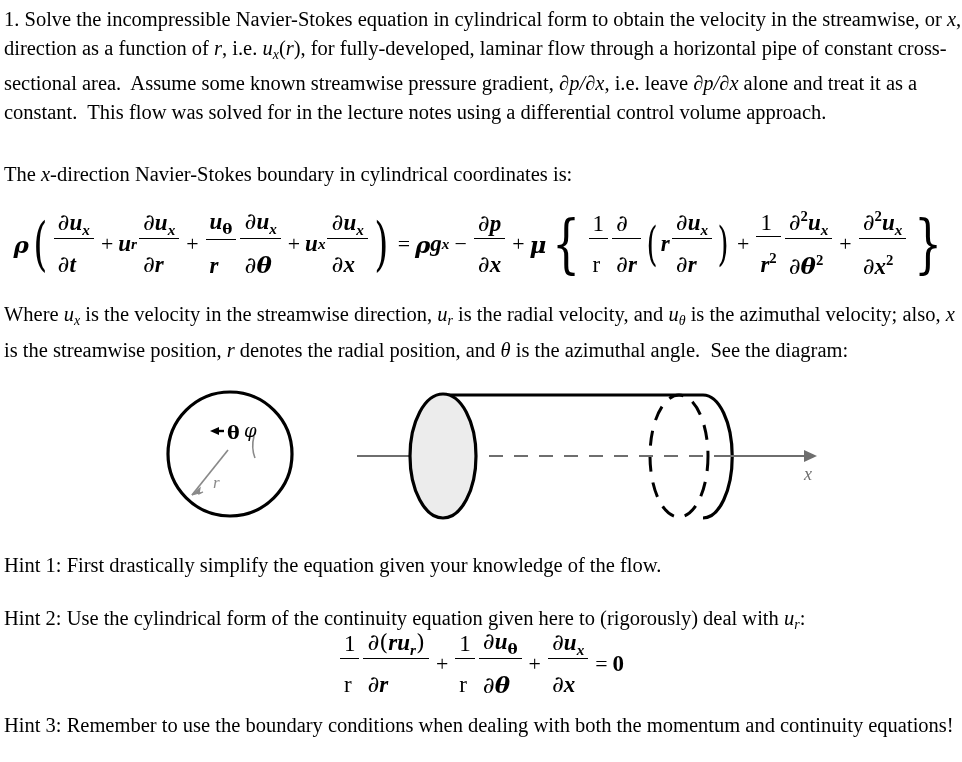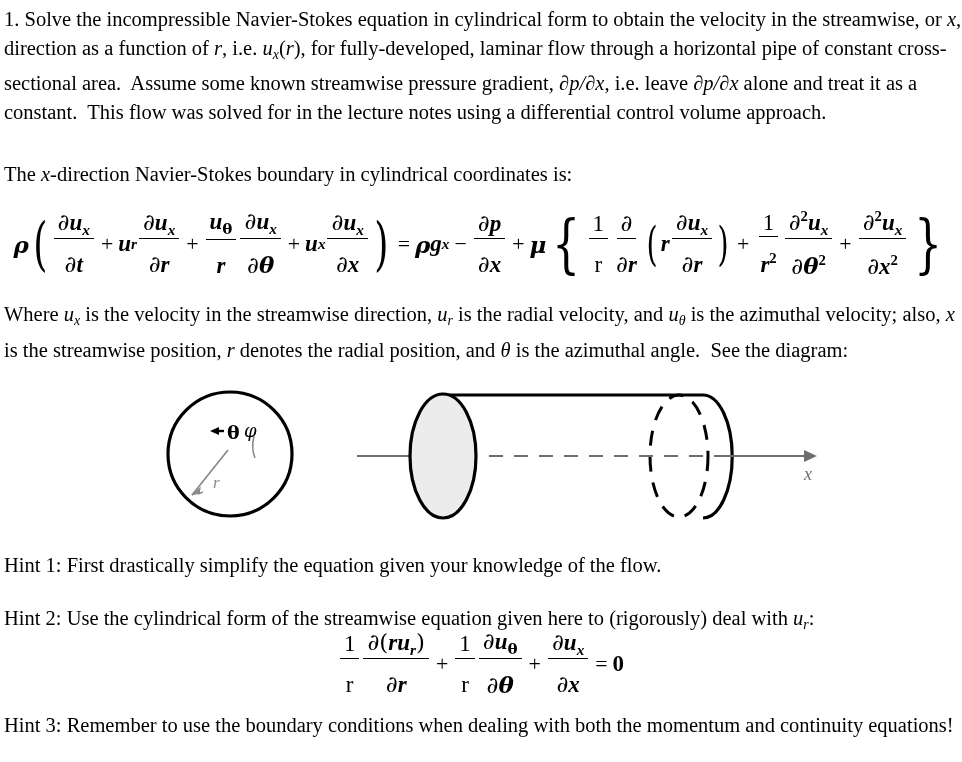--- a/index.html
+++ b/index.html
@@ -68,21 +68,20 @@
   .mgreek { font-style: italic; font-weight: bold; font-family: "DejaVu Serif", serif; }
   .mup { font-style: normal; font-weight: bold; }
   .op {
     font-weight: normal;
     padding: 0 5px;
     font-size: 0.95em;
   }
   .frac {
     display: inline-flex;
     flex-direction: column;
-    align-items: center;
     justify-content: center;
     vertical-align: middle;
     margin: 0 2px;
     line-height: 1.12;
     gap: 12px;
   }
   .frac > .num {
     padding: 0 4px 1px 4px;
     border-bottom: 1.4px solid #000;
     display: block;
@@ -289,21 +288,21 @@
       <line x1="144" y1="74" x2="375" y2="74" stroke="#6e6e6e" stroke-width="2.2" stroke-dasharray="14 11"></line>
 
       <line x1="375" y1="74" x2="462" y2="74" stroke="#6e6e6e" stroke-width="2.2"></line>
       <polygon points="472,74 459,68 459,80" fill="#6e6e6e"></polygon>
       <text x="459" y="98" font-family="Liberation Serif, serif" font-size="18" font-style="italic" fill="#6e6e6e">x</text>
     </svg>
   </div>
 
   <p class="para blk-hint1">Hint 1: First drastically simplify the equation given your knowledge of the flow.</p>
 
-  <p class="para blk-hint2"><span>Hint 2: Use the cylindrical form of the streamwise equation given here to (rigorously) deal with </span><span class="it">u</span><span class="sub">r</span><span>:</span></p>
+  <p class="para blk-hint2"><span>Hint 2: Use the cylindrical form of the continuity equation given here to (rigorously) deal with </span><span class="it">u</span><span class="sub">r</span><span>:</span></p>
 
   <div class="eq eq-cont">
     <span class="frac">
       <span class="num">1</span>
       <span class="den">r</span>
     </span>
 
     <span class="frac">
       <span class="num"><span class="pd">∂</span><span class="paren" style="font-size:1em">(</span><span class="mi">r</span><span class="mi">u</span><span class="msub">r</span><span class="paren" style="font-size:1em">)</span></span>
       <span class="den"><span class="pd">∂</span><span class="mi">r</span></span>

